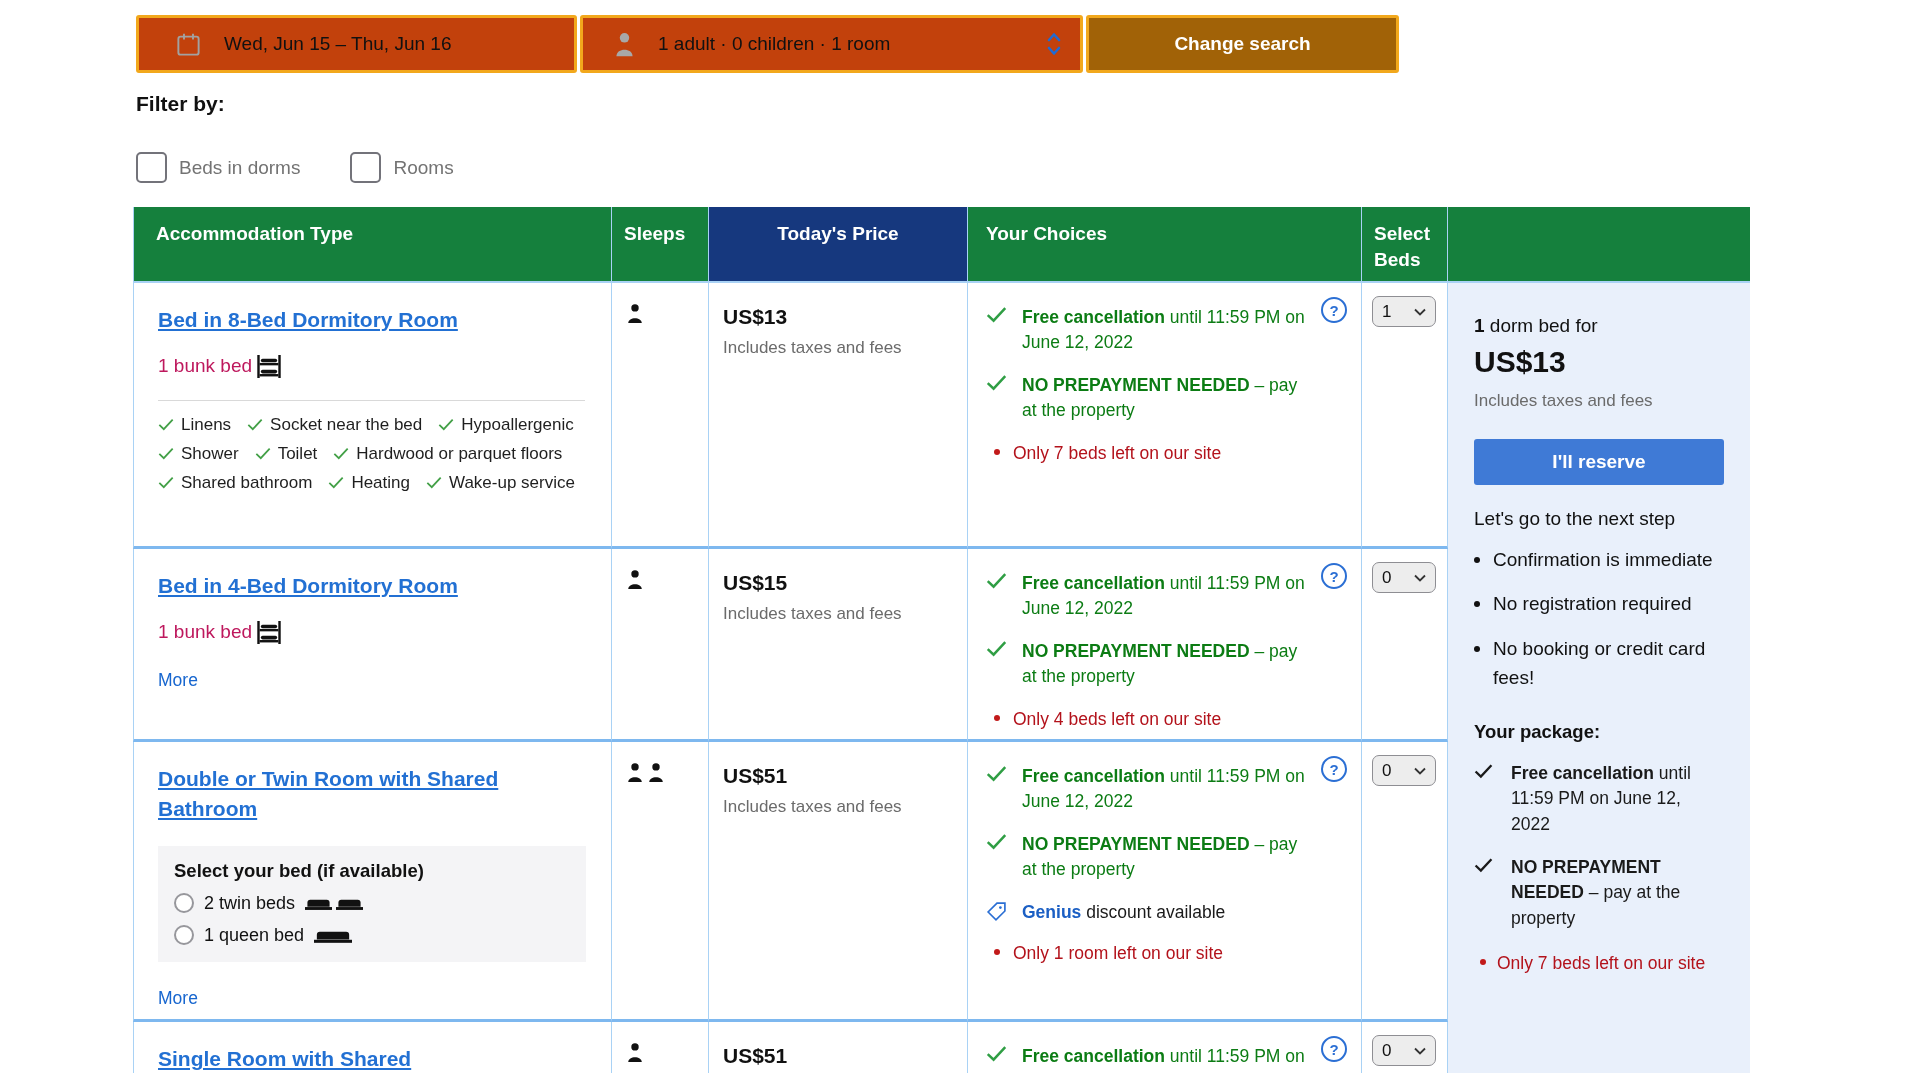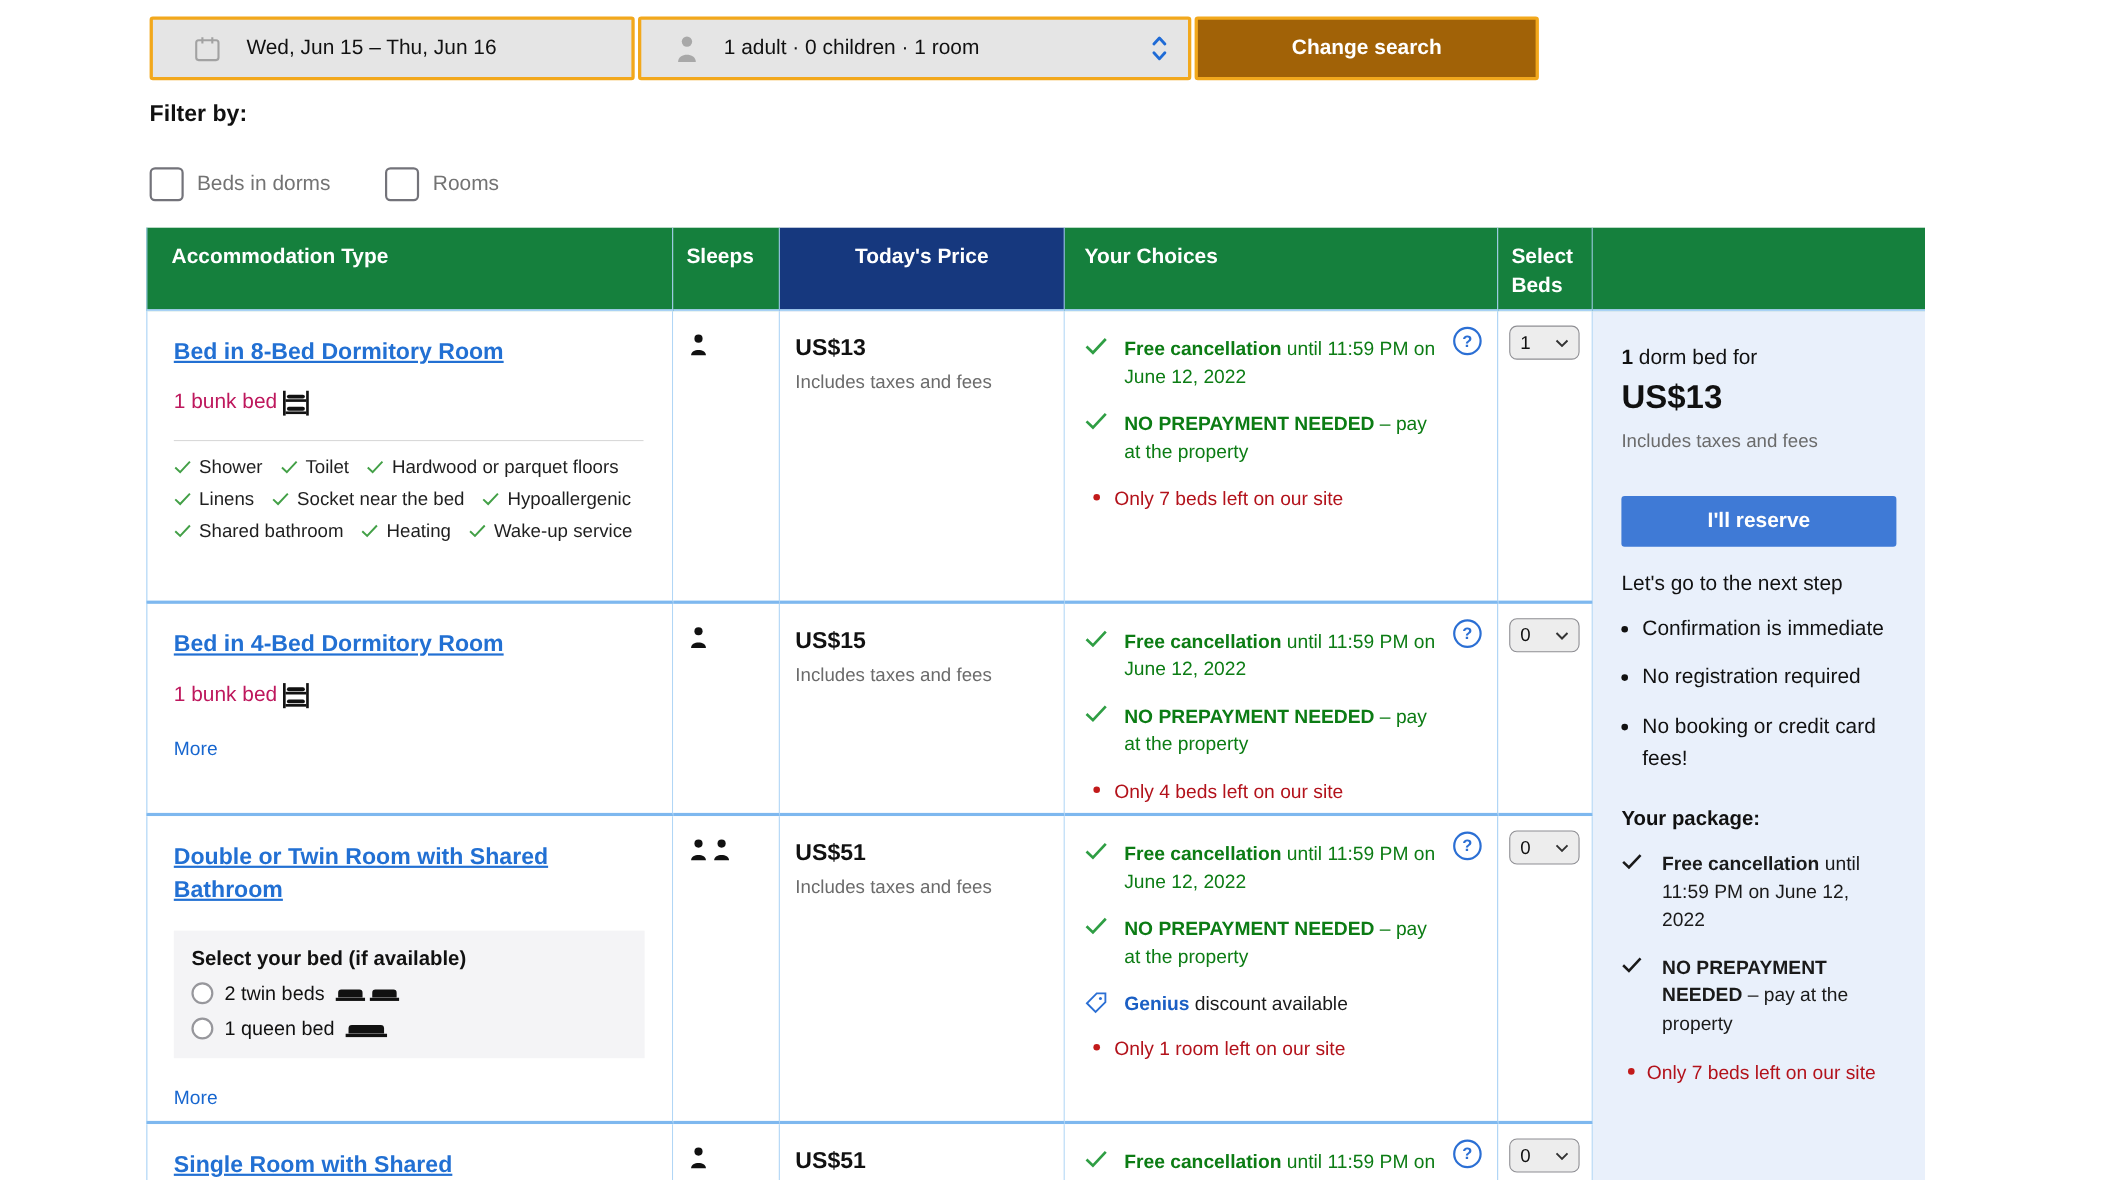--- a/index.html
+++ b/index.html
@@ -2,21 +2,21 @@
 <html><head>
 <meta charset="utf-8">
 <style>
   html,body{margin:0;padding:0;}
   body{
     width:1920px;height:1073px;overflow:hidden;background:#fff;
     font-family:"Liberation Sans",sans-serif;color:#1a1a1a;position:relative;
   }
   
   .search-bar{position:absolute;top:15px;left:136px;display:flex;gap:3px;}
-  .search-box{background:#e5e5e5;border:3px solid #f2a81c;border-radius:3px;height:52px;
+  .search-box{background:#c2410c;border:3px solid #f2a81c;border-radius:3px;height:52px;
     display:flex;align-items:center;box-sizing:content-box;}
   .date-box{width:435px;padding-left:0;}
   .date-box .cal{margin-left:36px;}
   .date-box .date-text{margin-left:22px;font-size:19px;color:#111;}
   .occ-box{width:497px;}
   .occ-box .person-gray{margin-left:30px;}
   .occ-box .occ-text{margin-left:22px;font-size:19px;color:#111;flex:1;}
   .occ-box .stepper{margin-right:18px;}
   .change-search{width:307px;height:52px;background:#a16207;border:3px solid #f2a81c;border-radius:3px;
     color:#fff;font-size:19px;font-weight:700;display:flex;align-items:center;justify-content:center;cursor:pointer;}
@@ -80,21 +80,21 @@
     box-sizing:border-box;cursor:pointer;background:#fff;}
   
   .dropdown{width:64px;height:31px;background:#ededed;border:1.5px solid #8e8e93;border-radius:7px;
     display:flex;align-items:center;justify-content:space-between;padding:0 9px;box-sizing:border-box;
     font-size:17px;color:#111;cursor:pointer;}
   
   .pkg-head{font-size:19px;color:#111;}
   .pkg-head b{font-weight:700;}
   .panel-price{font-size:30px;font-weight:700;color:#111;margin-top:8px;}
   .panel-note{font-size:17px;color:#6b6b6b;margin-top:12px;}
-  .reserve-btn{margin-top:40px;width:100%;height:46px;background:#3f7ad6;border:none;border-radius:3px;
+  .reserve-btn{margin-top:28px;width:100%;height:46px;background:#3f7ad6;border:none;border-radius:3px;
     color:#fff;font-size:19px;font-weight:700;font-family:"Liberation Sans",sans-serif;cursor:pointer;}
   .next-step{font-size:19px;color:#111;margin-top:23px;}
   .benefit{display:flex;gap:13px;margin-top:15px;font-size:19px;color:#111;line-height:1.55;max-width:250px;}
   .benefit .bdot{width:6px;height:6px;border-radius:50%;background:#111;margin-top:12px;flex:none;}
   .pkg-title{font-size:18.5px;font-weight:700;color:#111;margin-top:28px;}
   .pkg-line{display:flex;gap:13px;margin-top:18px;}
   .pkg-line .choice-icon{padding-top:2px;}
   .pkg-text{font-size:17.5px;line-height:1.45;color:#1a1a1a;max-width:220px;}
   .panel-scarcity{display:flex;gap:11px;margin-top:20px;}
   .panel-scarcity .red-dot{margin:8px 0 0 6px;}
@@ -167,53 +167,53 @@
             <rect x="4.2" y="14.2" width="15.6" height="3.4" rx="1.7"></rect>
         </svg>
       </span>
     </div>
     <hr class="divider">
     <div class="amenity-line">
       <span class="amenity">
           <svg width="16" height="13" viewBox="0 0 18 14" fill="none" stroke="#43a047" stroke-width="2">
             <path d="M1.5 7.5 L6.5 12.3 L16.5 1.6"></path>
           </svg>
+          <span>Linens</span>
+        </span>
+      <span class="amenity">
+          <svg width="16" height="13" viewBox="0 0 18 14" fill="none" stroke="#43a047" stroke-width="2">
+            <path d="M1.5 7.5 L6.5 12.3 L16.5 1.6"></path>
+          </svg>
+          <span>Socket near the bed</span>
+        </span>
+      <span class="amenity">
+          <svg width="16" height="13" viewBox="0 0 18 14" fill="none" stroke="#43a047" stroke-width="2">
+            <path d="M1.5 7.5 L6.5 12.3 L16.5 1.6"></path>
+          </svg>
+          <span>Hypoallergenic</span>
+        </span>
+    </div>
+    <div class="amenity-line">
+      <span class="amenity">
+          <svg width="16" height="13" viewBox="0 0 18 14" fill="none" stroke="#43a047" stroke-width="2">
+            <path d="M1.5 7.5 L6.5 12.3 L16.5 1.6"></path>
+          </svg>
           <span>Shower</span>
         </span>
       <span class="amenity">
           <svg width="16" height="13" viewBox="0 0 18 14" fill="none" stroke="#43a047" stroke-width="2">
             <path d="M1.5 7.5 L6.5 12.3 L16.5 1.6"></path>
           </svg>
           <span>Toilet</span>
         </span>
       <span class="amenity">
           <svg width="16" height="13" viewBox="0 0 18 14" fill="none" stroke="#43a047" stroke-width="2">
             <path d="M1.5 7.5 L6.5 12.3 L16.5 1.6"></path>
           </svg>
           <span>Hardwood or parquet floors</span>
-        </span>
-    </div>
-    <div class="amenity-line">
-      <span class="amenity">
-          <svg width="16" height="13" viewBox="0 0 18 14" fill="none" stroke="#43a047" stroke-width="2">
-            <path d="M1.5 7.5 L6.5 12.3 L16.5 1.6"></path>
-          </svg>
-          <span>Linens</span>
-        </span>
-      <span class="amenity">
-          <svg width="16" height="13" viewBox="0 0 18 14" fill="none" stroke="#43a047" stroke-width="2">
-            <path d="M1.5 7.5 L6.5 12.3 L16.5 1.6"></path>
-          </svg>
-          <span>Socket near the bed</span>
-        </span>
-      <span class="amenity">
-          <svg width="16" height="13" viewBox="0 0 18 14" fill="none" stroke="#43a047" stroke-width="2">
-            <path d="M1.5 7.5 L6.5 12.3 L16.5 1.6"></path>
-          </svg>
-          <span>Hypoallergenic</span>
         </span>
     </div>
     <div class="amenity-line">
       <span class="amenity">
           <svg width="16" height="13" viewBox="0 0 18 14" fill="none" stroke="#43a047" stroke-width="2">
             <path d="M1.5 7.5 L6.5 12.3 L16.5 1.6"></path>
           </svg>
           <span>Shared bathroom</span>
         </span>
       <span class="amenity">

